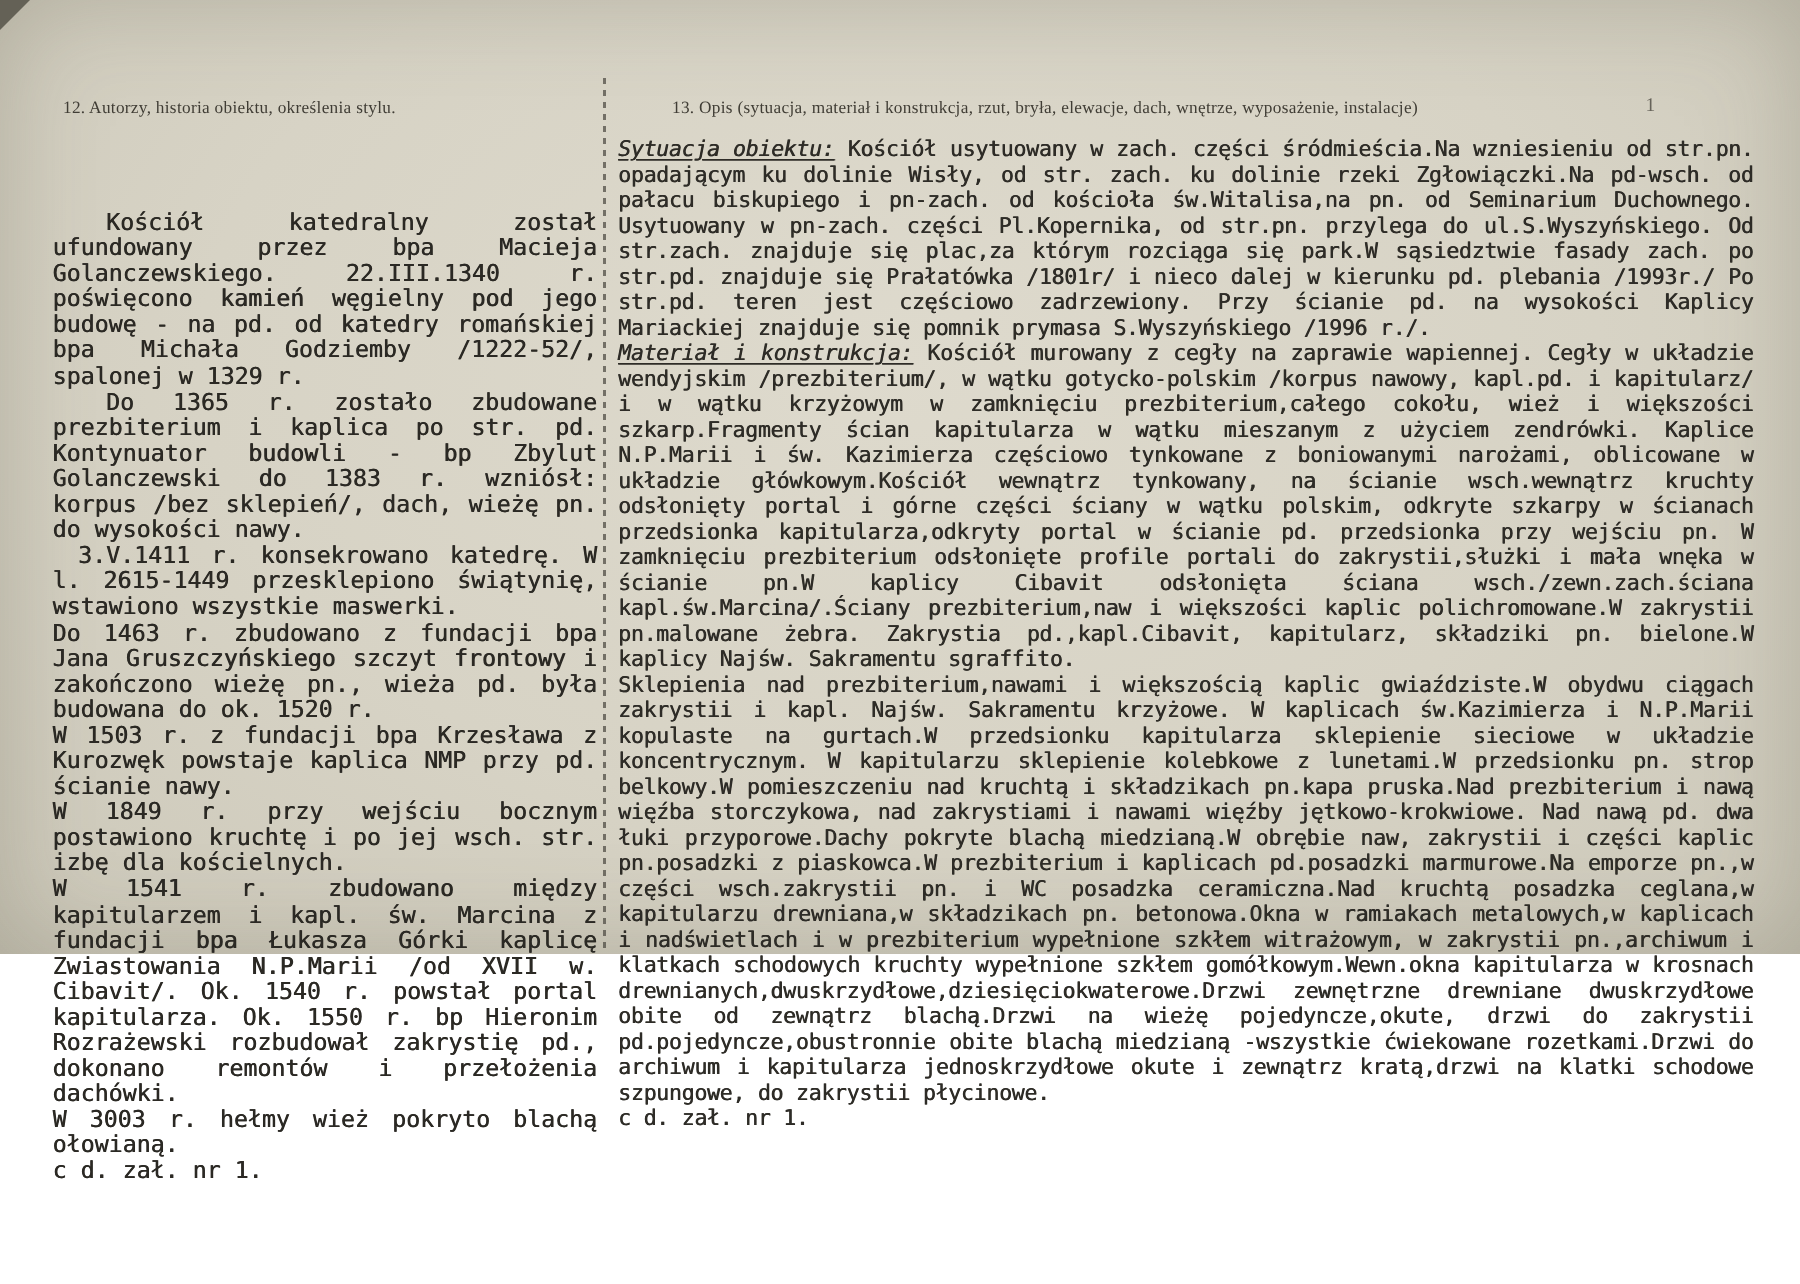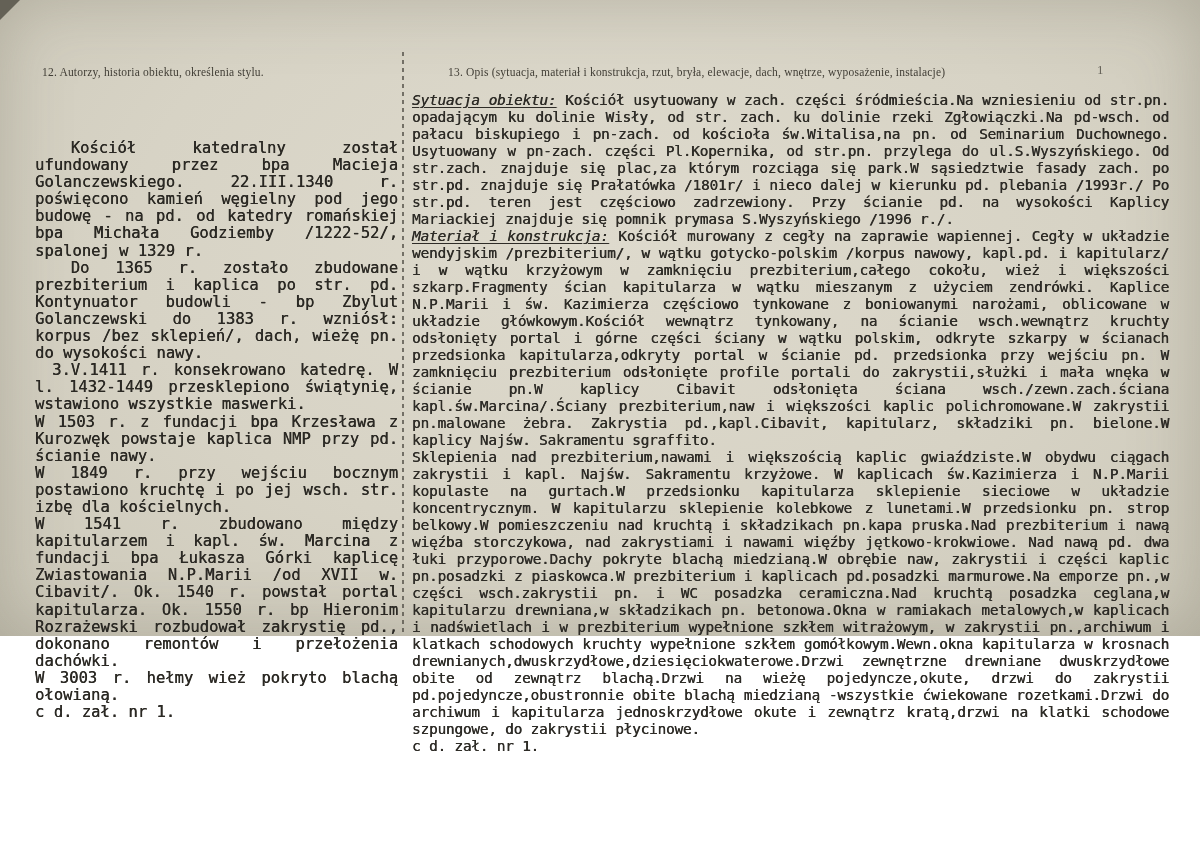--- a/index.html
+++ b/index.html
@@ -62,21 +62,22 @@
 
   <div class="col-header hdr-left">12. Autorzy, historia obiektu, określenia stylu.</div>
 
   <div class="col-header hdr-right">13. Opis (sytuacja, materiał i konstrukcja, rzut, bryła, elewacje, dach, wnętrze, wyposażenie, instalacje)</div>
 
   <div class="page-mark">1</div>
 
   <div class="body-col body-left">
     <p class="indent-lg">Kościół katedralny został ufundowany przez bpa Macieja Golanczewskiego. 22.III.1340 r. poświęcono kamień węgielny pod jego budowę - na pd. od katedry romańskiej bpa Michała Godziemby /1222-52/, spalonej w 1329 r.</p>
     <p class="indent-lg">Do 1365 r. zostało zbudowane prezbiterium i kaplica po str. pd. Kontynuator budowli - bp Zbylut Golanczewski do 1383 r. wzniósł: korpus /bez sklepień/, dach, wieżę pn. do wysokości nawy.</p>
-    <p class="indent-sm">3.V.1411 r. konsekrowano katedrę. W l. 1432-1449 przesklepiono świątynię, wstawiono wszystkie maswerki.</p>
+    <p class="indent-sm">3.V.1411 r. konsekrowano katedrę. W l. 2615-1449 przesklepiono świątynię, wstawiono wszystkie maswerki.</p>
+    <p>Do 1463 r. zbudowano z fundacji bpa Jana Gruszczyńskiego szczyt frontowy i zakończono wieżę pn., wieża pd. była budowana do ok. 1520 r.</p>
     <p>W 1503 r. z fundacji bpa Krzesława z Kurozwęk powstaje kaplica NMP przy pd. ścianie nawy.</p>
     <p>W 1849 r. przy wejściu bocznym postawiono kruchtę i po jej wsch. str. izbę dla kościelnych.</p>
     <p>W 1541 r. zbudowano między kapitularzem i kapl. św. Marcina z fundacji bpa Łukasza Górki kaplicę Zwiastowania N.P.Marii /od XVII w. Cibavit/. Ok. 1540 r. powstał portal kapitularza. Ok. 1550 r. bp Hieronim Rozrażewski rozbudował zakrystię pd., dokonano remontów i przełożenia dachówki.</p>
     <p>W 3003 r. hełmy wież pokryto blachą ołowianą.</p>
     <p>c d. zał. nr 1.</p>
   </div>
 
   <div class="body-col body-right">
     <p><span class="u">Sytuacja obiektu:</span> <span>Kościół usytuowany w zach. części śródmieścia.Na wzniesieniu od str.pn. opadającym ku dolinie Wisły, od str. zach. ku dolinie rzeki Zgłowiączki.Na pd-wsch. od pałacu biskupiego i pn-zach. od kościoła św.Witalisa,na pn. od Seminarium Duchownego. Usytuowany w pn-zach. części Pl.Kopernika, od str.pn. przylega do ul.S.Wyszyńskiego. Od str.zach. znajduje się plac,za którym rozciąga się park.W sąsiedztwie fasady zach. po str.pd. znajduje się Prałatówka /1801r/ i nieco dalej w kierunku pd. plebania /1993r./ Po str.pd. teren jest częściowo zadrzewiony. Przy ścianie pd. na wysokości Kaplicy Mariackiej znajduje się pomnik prymasa S.Wyszyńskiego /1996 r./.</span></p>
     <p><span class="u">Materiał i konstrukcja:</span> <span>Kościół murowany z cegły na zaprawie wapiennej. Cegły w układzie wendyjskim /prezbiterium/, w wątku gotycko-polskim /korpus nawowy, kapl.pd. i kapitularz/ i w wątku krzyżowym w zamknięciu prezbiterium,całego cokołu, wież i większości szkarp.Fragmenty ścian kapitularza w wątku mieszanym z użyciem zendrówki. Kaplice N.P.Marii i św. Kazimierza częściowo tynkowane z boniowanymi narożami, oblicowane w układzie główkowym.Kościół wewnątrz tynkowany, na ścianie wsch.wewnątrz kruchty odsłonięty portal i górne części ściany w wątku polskim, odkryte szkarpy w ścianach przedsionka kapitularza,odkryty portal w ścianie pd. przedsionka przy wejściu pn. W zamknięciu prezbiterium odsłonięte profile portali do zakrystii,służki i mała wnęka w ścianie pn.W kaplicy Cibavit odsłonięta ściana wsch./zewn.zach.ściana kapl.św.Marcina/.Ściany prezbiterium,naw i większości kaplic polichromowane.W zakrystii pn.malowane żebra. Zakrystia pd.,kapl.Cibavit, kapitularz, składziki pn. bielone.W kaplicy Najśw. Sakramentu sgraffito.</span></p>

